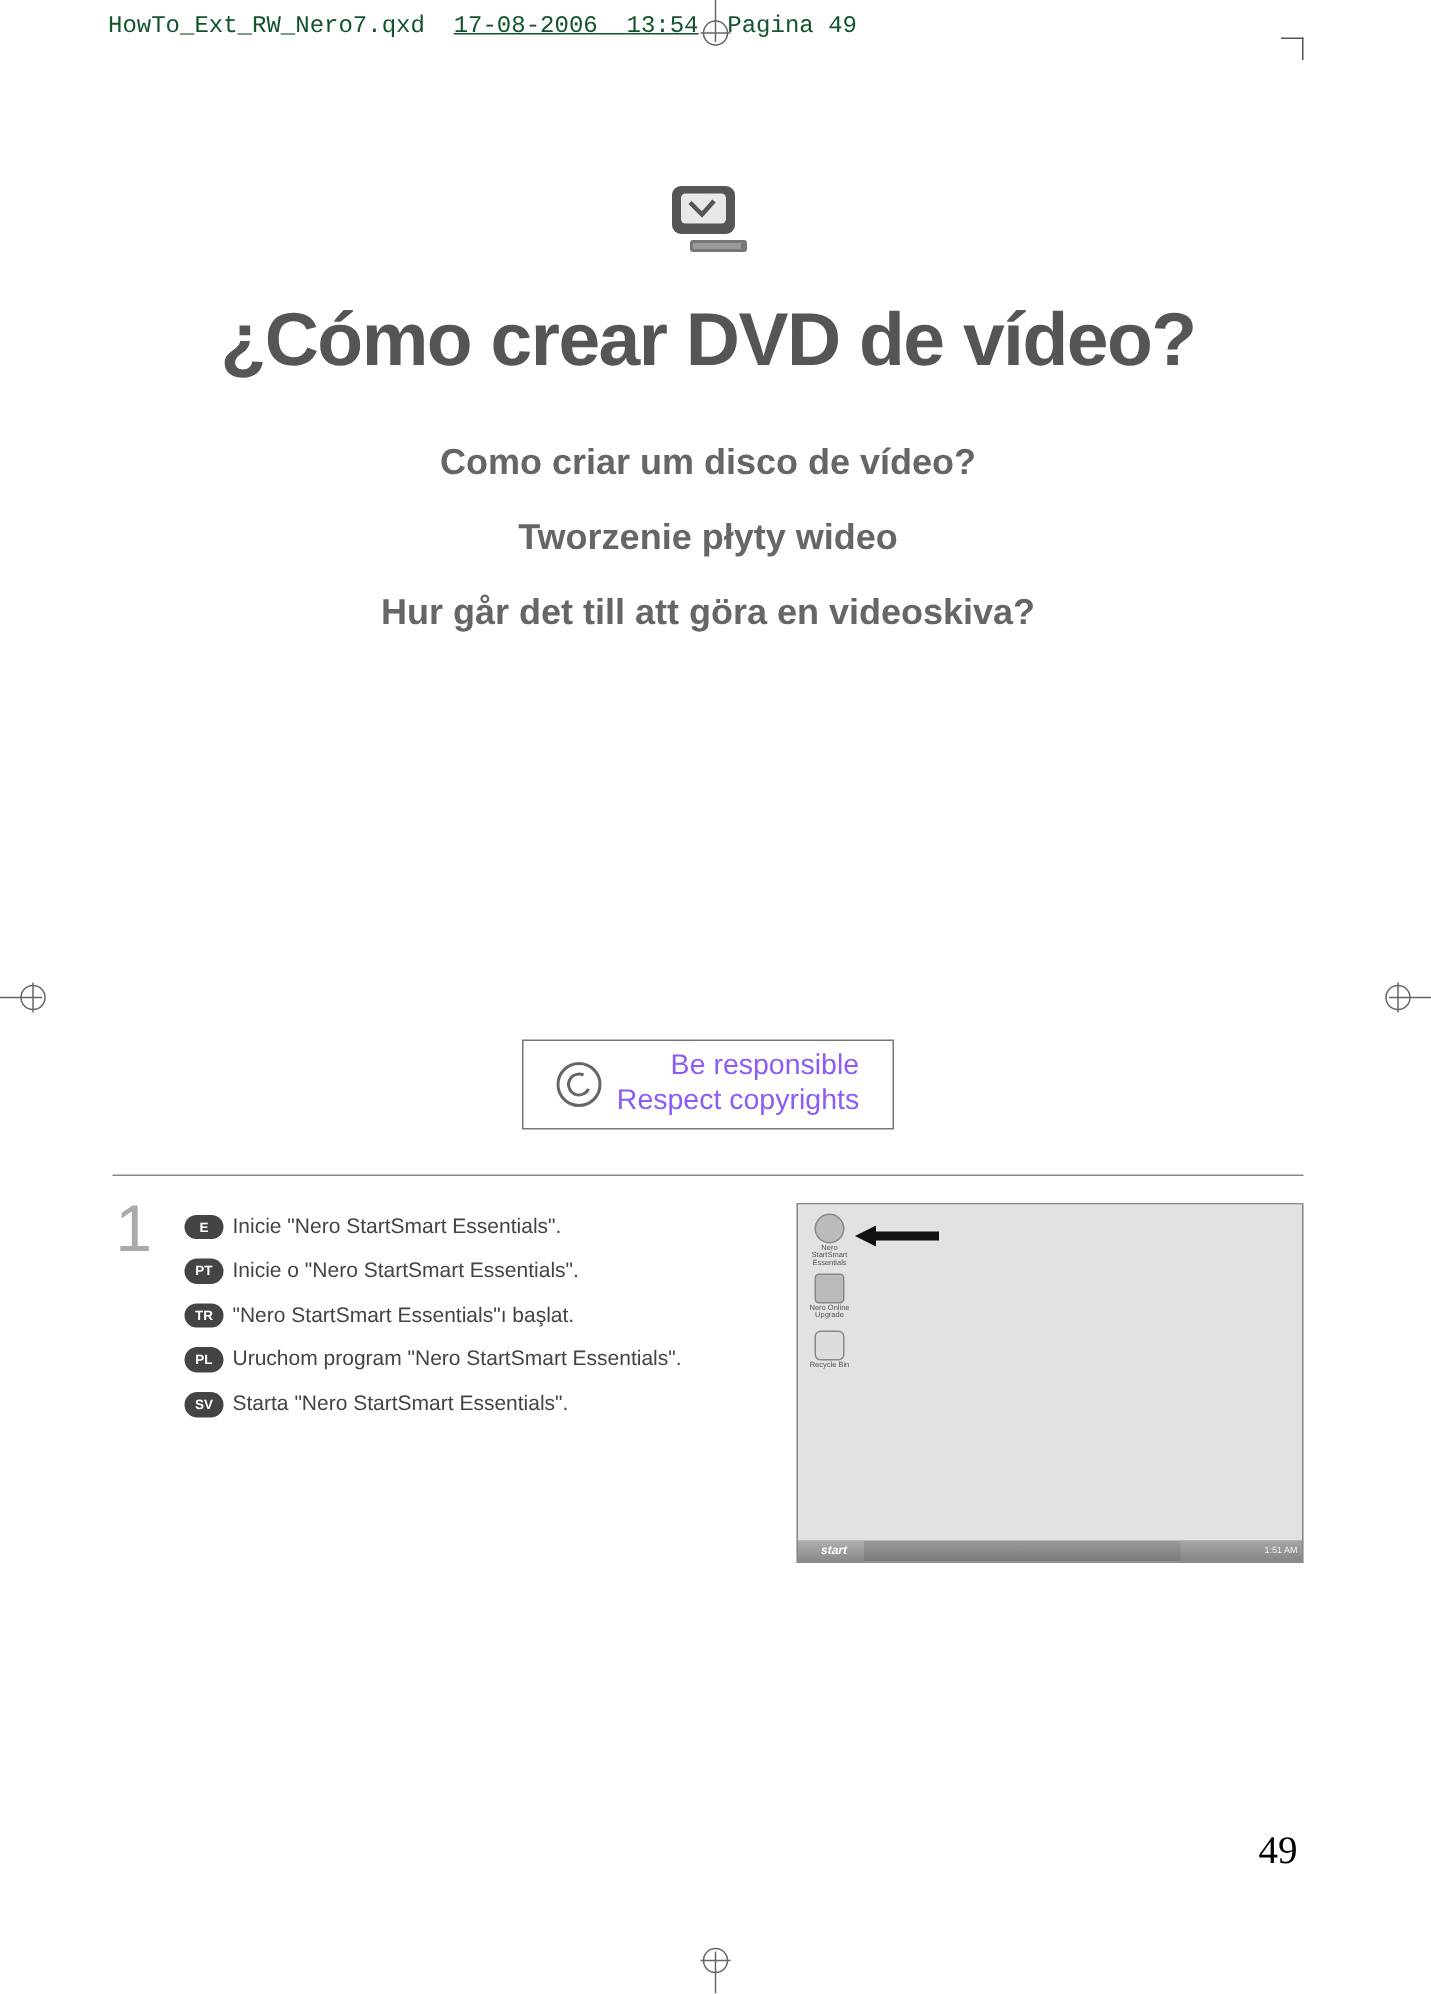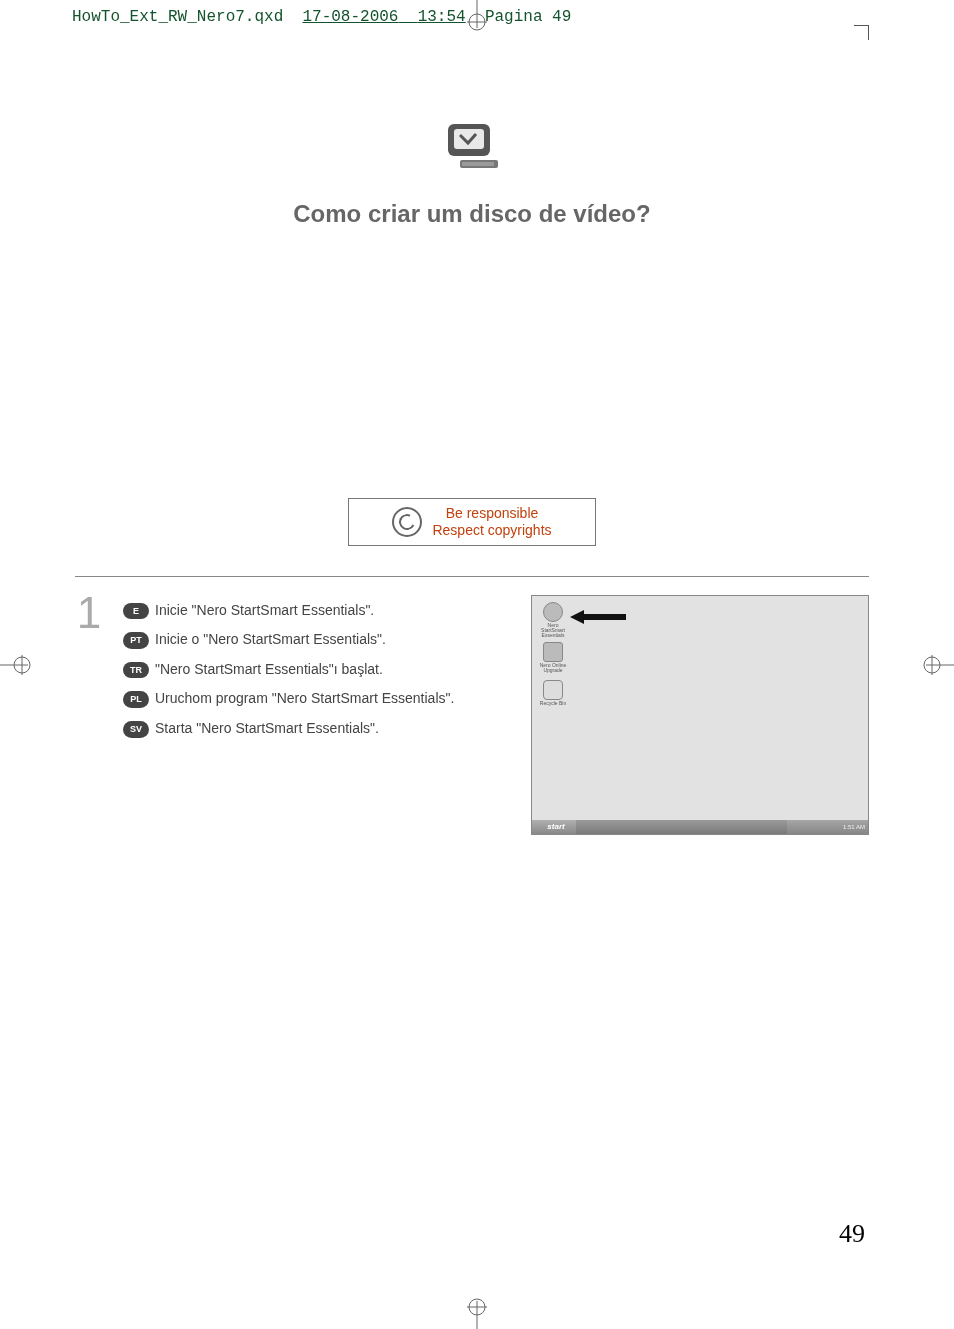--- a/index.html
+++ b/index.html
@@ -110,24 +110,24 @@
     width: 12px;
     height: 12px;
     border: 2px solid #666;
     border-right-color: transparent;
     border-radius: 50%;
     top: 5px;
     left: 5px;
     transform: rotate(-20deg);
   }
   .copyright-text {
-    font-size: 14px;
+    font-size: 19px;
     line-height: 1.2;
-    color: #c2410c;
-    text-align: center;
+    color: #8b5cf6;
+    text-align: right;
   }
   .hr {
     border: none;
     border-top: 1px solid #888;
     margin: 30px 0 18px 0;
   }
   .step-row {
     display: flex;
     gap: 20px;
   }
@@ -284,22 +284,25 @@
   <div class="icon-wrap">
     <svg width="64" height="54">
       <rect x="8" y="4" width="42" height="32" rx="6" fill="#555"></rect>
       <rect x="14" y="9" width="30" height="20" rx="3" fill="#e8e8e8"></rect>
       <path d="M20 15 L28 23 L36 14" stroke="#555" stroke-width="3" fill="none"></path>
       <rect x="20" y="40" width="38" height="8" rx="2" fill="#777"></rect>
       <rect x="22" y="42" width="32" height="4" fill="#9a9a9a"></rect>
     </svg>
   </div>
 
+  <h1 class="main-title">¿Cómo crear DVD de vídeo?</h1>
 
   <div class="subtitle">Como criar um disco de vídeo?</div>
+  <div class="subtitle">Tworzenie płyty wideo</div>
+  <div class="subtitle">Hur går det till att göra en videoskiva?</div>
 
   <div class="copyright-box">
     <div class="circle"></div>
     <div class="copyright-text">
       <div>Be responsible</div>
       <div>Respect copyrights</div>
     </div>
   </div>
 
   <hr class="hr">

